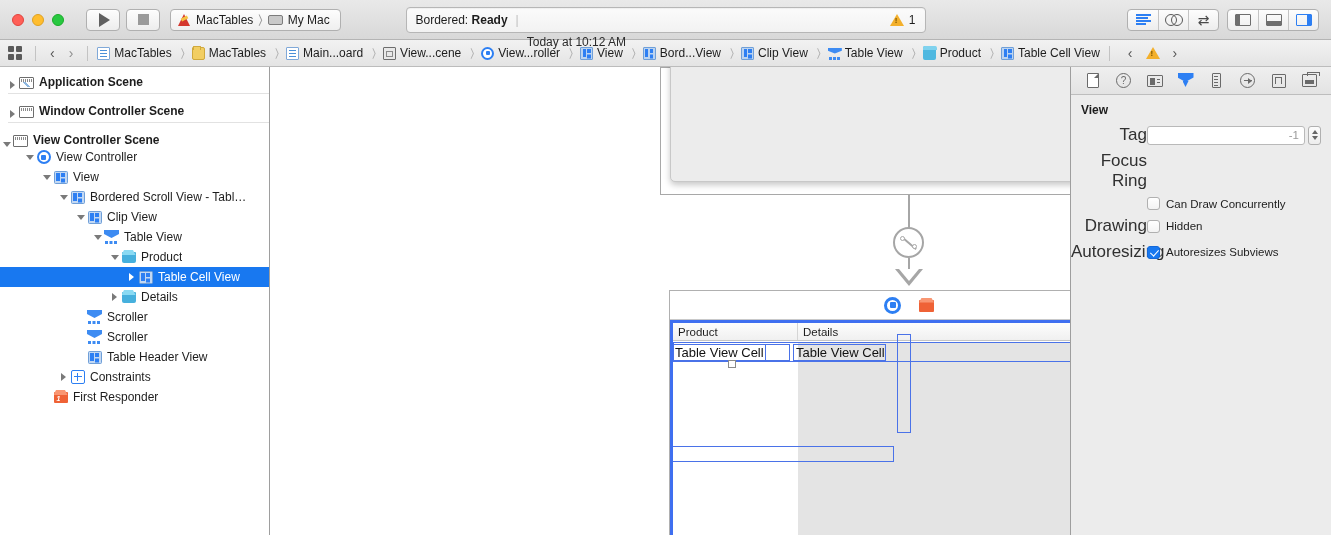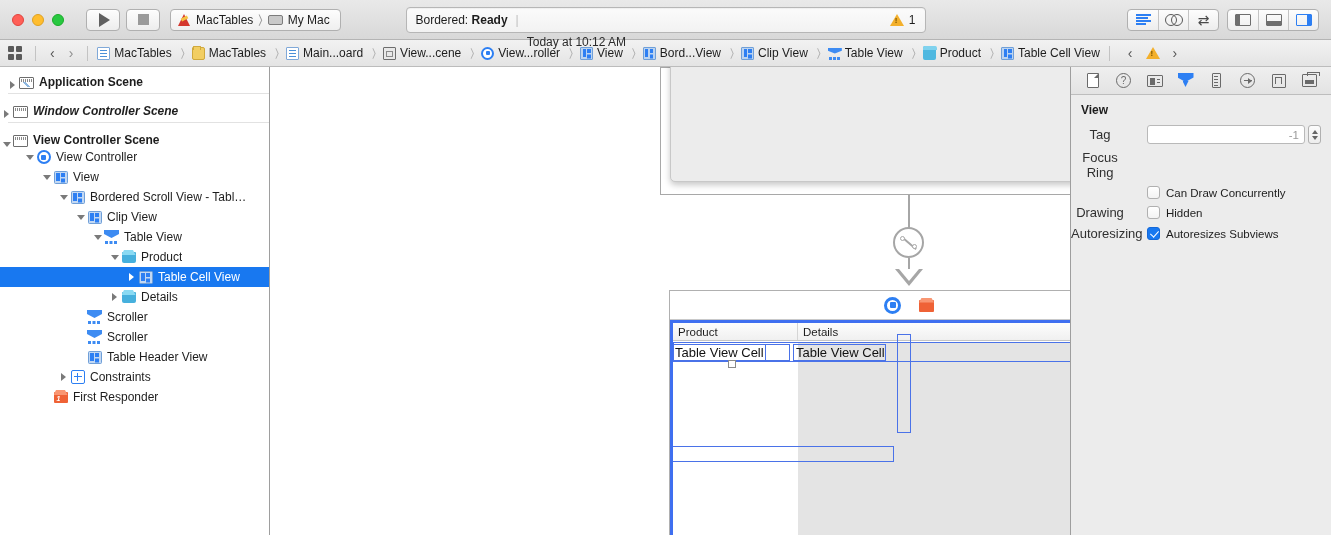--- a/index.html
+++ b/index.html
@@ -248,21 +248,21 @@
   .it-conn:before{content:"";position:absolute;right:2.5px;top:3.5px;border-left:4px solid #6a6a6a;border-top:3px solid transparent;border-bottom:3px solid transparent;}
   .it-spiral{width:14px;height:14px;border:1.3px solid #6a6a6a;border-radius:1px;position:relative;}
   .it-spiral:after{content:"";position:absolute;left:2.5px;top:2.5px;right:2.5px;bottom:2.5px;border:1.3px solid #6a6a6a;border-bottom:none;}
   .it-stack{width:15px;height:13px;border:1.3px solid #6a6a6a;border-radius:1px;position:relative;}
   .it-stack:after{content:"";position:absolute;left:2px;bottom:2px;right:2px;height:4px;background:#6a6a6a;}
   .it-stack:before{content:"";position:absolute;left:4px;top:-3px;width:11px;height:3px;border:1.3px solid #6a6a6a;border-bottom:none;}
 
   .insp-body{flex:1;padding:8px 10px 0 0;overflow:hidden;}
   .sec-title{font-weight:bold;font-size:12px;padding:0 0 8px 10px;}
   .irow{display:flex;align-items:center;margin-bottom:6px;}
-  .ilabel{width:76px;text-align:center;padding-right:18px;font-size:13px;color:#303030;flex:0 0 76px;}
+  .ilabel{width:76px;text-align:right;padding-right:0;font-size:17px;color:#303030;flex:0 0 76px;}
   .ifield{flex:1;display:flex;align-items:center;}
   .txtin{flex:1;height:19px;background:#fff;border:1px solid #b9b9b9;border-radius:3px;
     display:flex;align-items:center;justify-content:flex-end;padding-right:5px;font-size:11.5px;color:#9a9a9a;}
   .stepper{width:13px;height:19px;margin-left:3px;border:1px solid #b0b0b0;border-radius:3px;
     background:linear-gradient(to bottom,#fcfcfc,#ededed);display:flex;flex-direction:column;align-items:center;justify-content:center;gap:2px;}
   .stepper i{width:0;height:0;border-left:3px solid transparent;border-right:3px solid transparent;}
   .stepper i.up{border-bottom:4px solid #666;}
   .stepper i.dn{border-top:4px solid #666;}
   .sel-pop{flex:1;height:20px;background:#fff;border:1px solid #b2b2b2;border-radius:3px;
     display:flex;align-items:center;padding-left:6px;font-size:11.5px;position:relative;}
@@ -435,21 +435,21 @@
           <div class="orow sceneHdr" style="padding-left: 6px;">
             <span class="tw">
               <i class="t"></i>
             </span>
             <span class="oicon">
               <i class="i-scene app"></i>
             </span>
             <span class="olabel">Application Scene</span>
           </div>
           <div class="odiv"></div>
-          <div class="orow sceneHdr" style=" font-style: italic;">
+          <div class="orow sceneHdr" style="padding-left: 6px;">
             <span class="tw">
               <i class="t"></i>
             </span>
             <span class="oicon">
               <i class="i-scene"></i>
             </span>
             <span class="olabel">Window Controller Scene</span>
           </div>
           <div class="odiv"></div>
           <div class="orow sceneHdr" style="padding-left: 0;">

